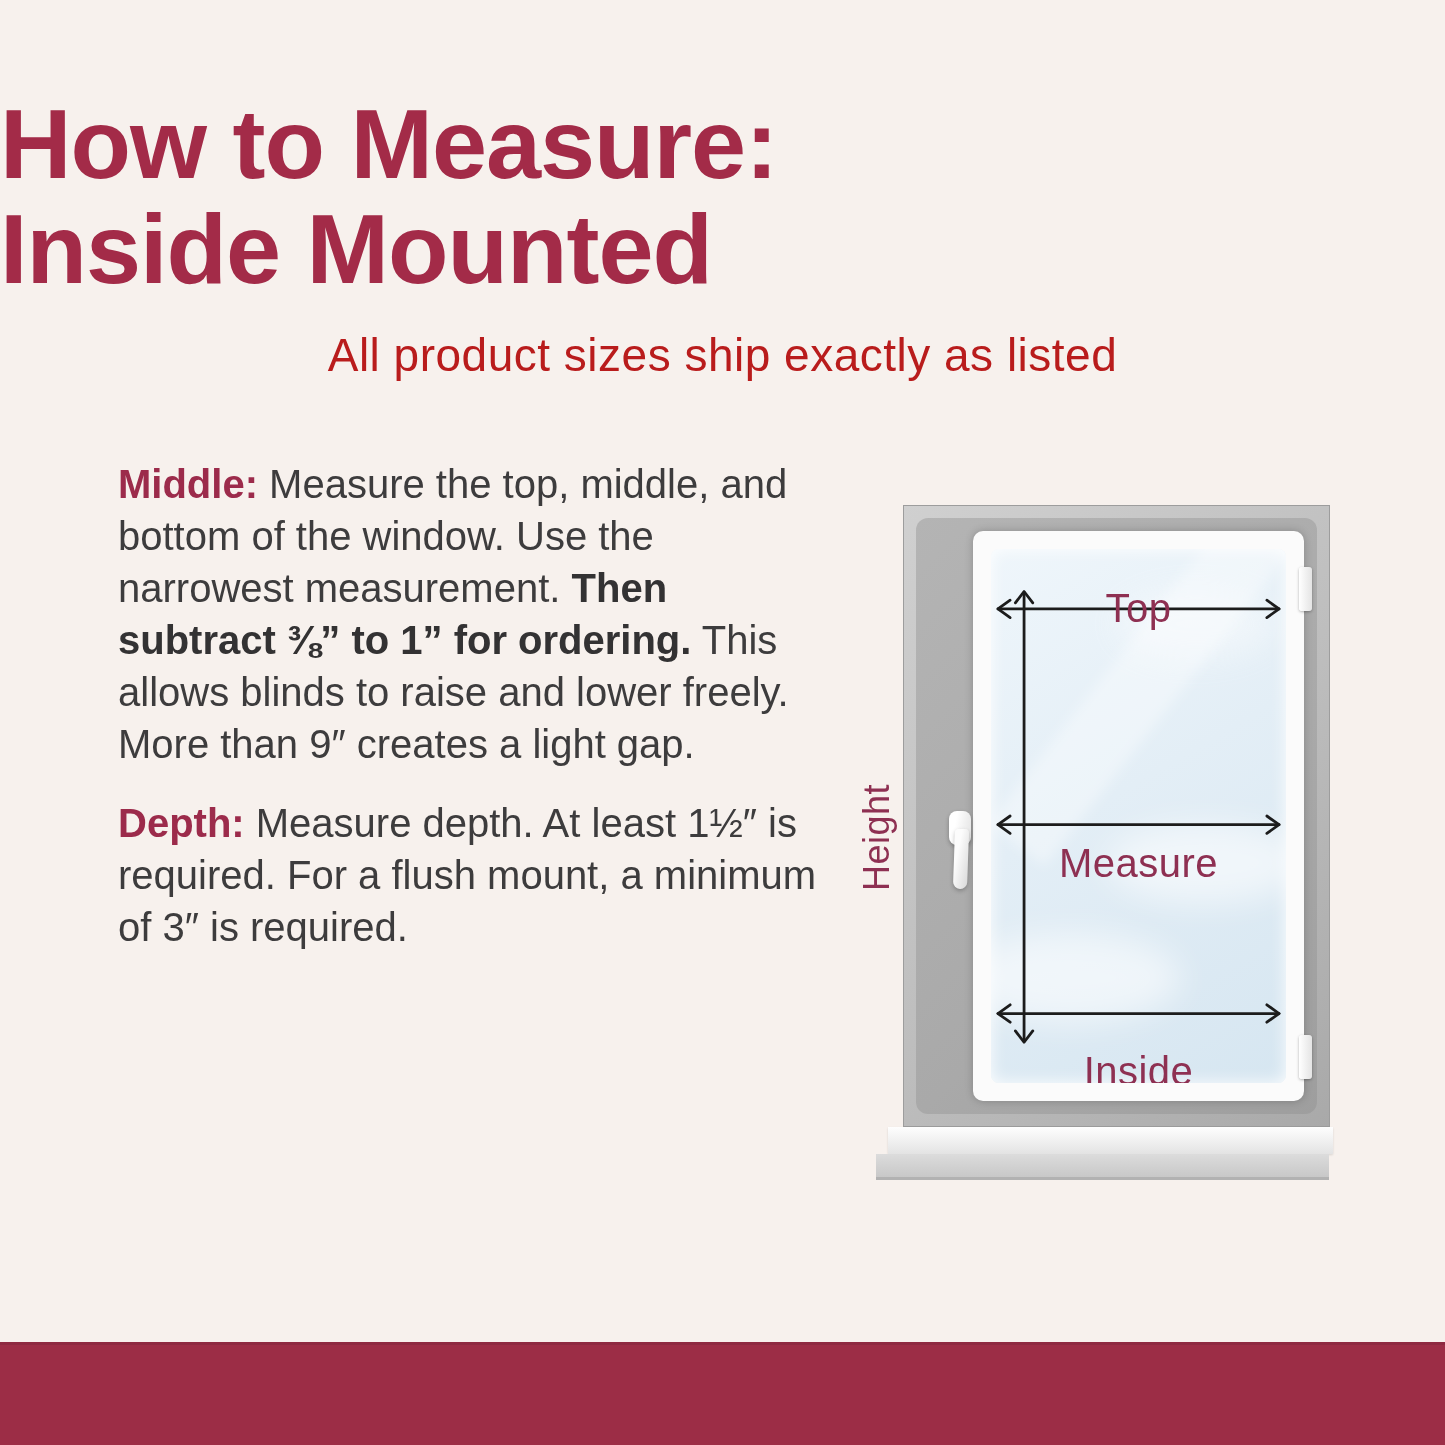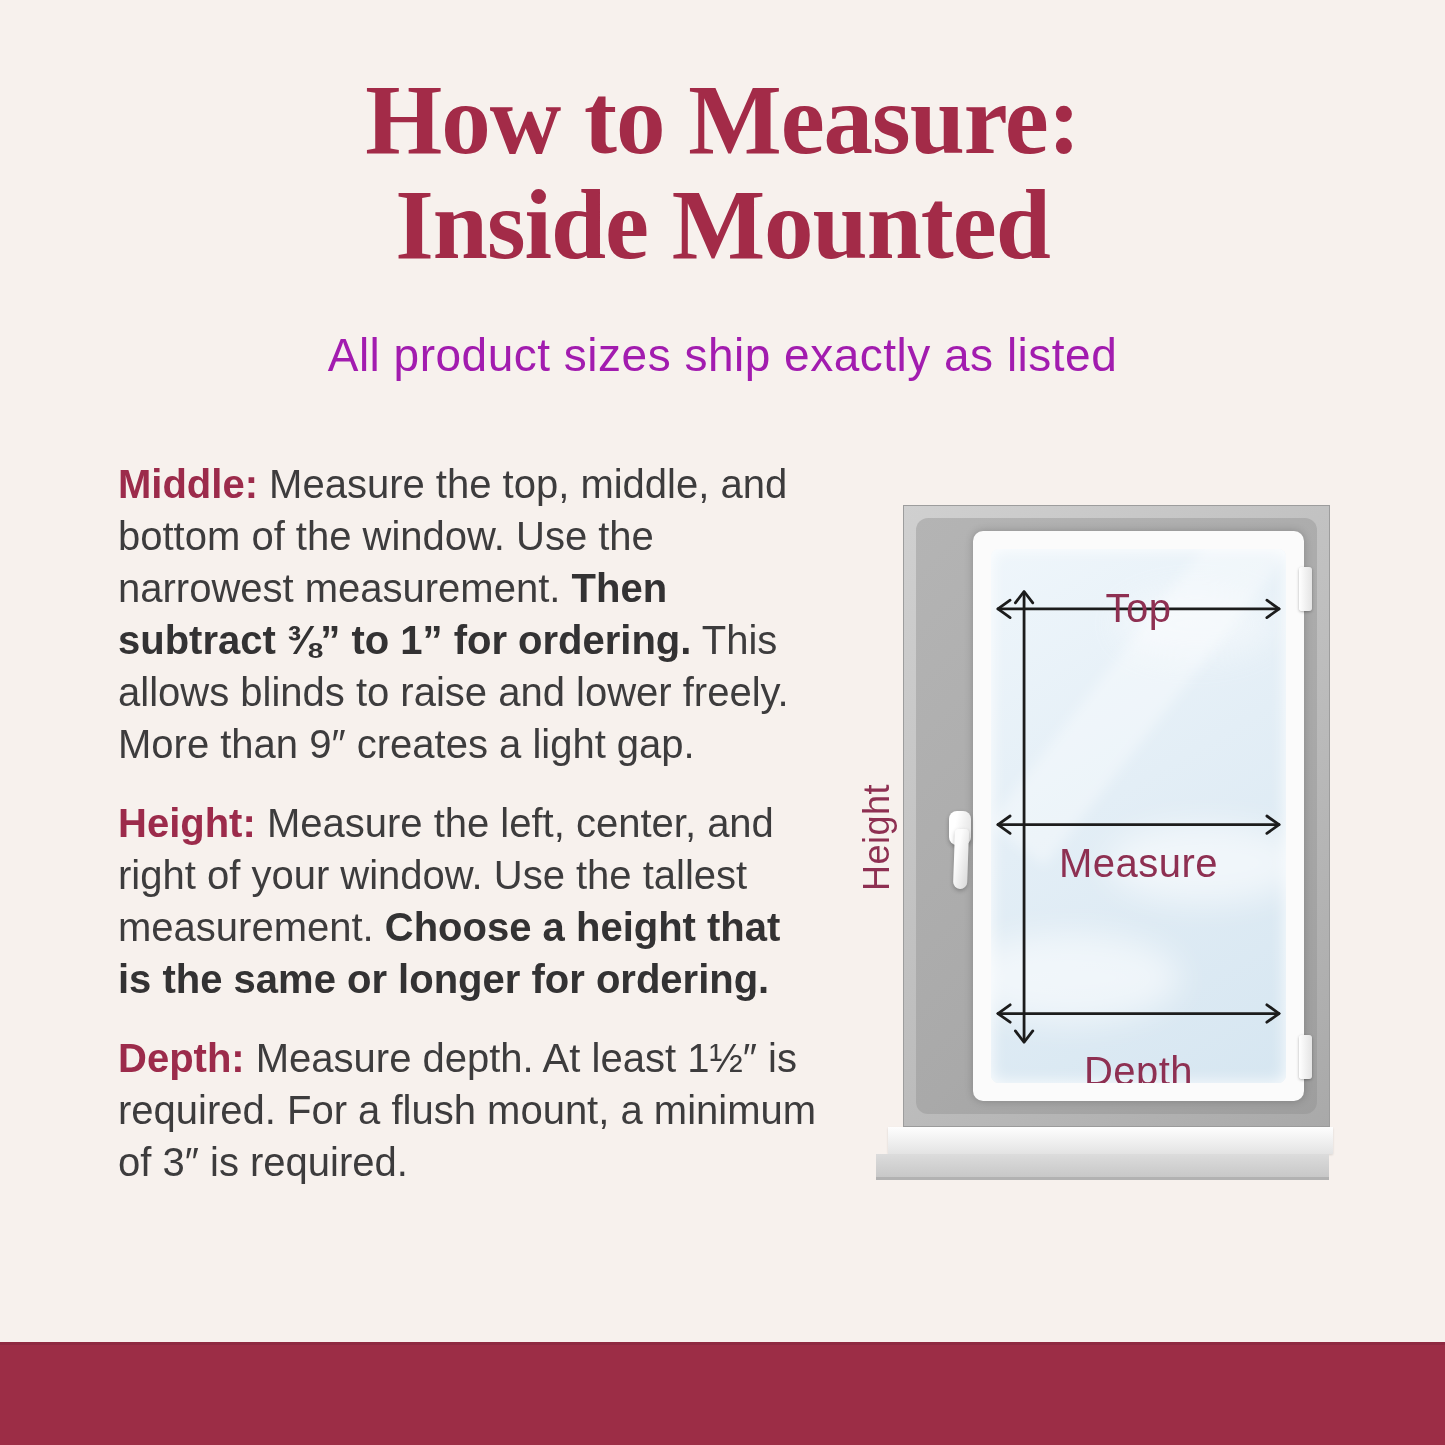--- a/index.html
+++ b/index.html
@@ -5,33 +5,33 @@
   html, body { margin:0; padding:0; background:#f7f1ed; }
   .canvas {
     position:relative; width:1445px; height:1445px;
     background:#f7f1ed; overflow:hidden;
     font-family:"Liberation Sans", sans-serif;
     color:#3f3e3e;
   }
 
   
   .title {
-    position:absolute; top:68px; left:0; width:100%;
-    text-align:center;
-    font-family:Liberation Serif, serif;
+    position:absolute; top:92px; left:0; width:100%;
+    text-align:left;
+    font-family:Liberation Sans, sans-serif;
     font-weight:700;
     font-size:99px; line-height:1.06;
     color:#a32b48;
     letter-spacing:-1px;
   }
   .subtitle {
     position:absolute; top:328px; left:0; width:100%;
     text-align:center;
     font-size:46px; line-height:1.2;
-    color:#a21caf; letter-spacing:0.5px;
+    color:#b91c1c; letter-spacing:0.5px;
   }
 
   
   .text-col {
     position:absolute; left:118px; top:458px; width:705px;
     font-size:40px; line-height:52px; color:#3d3c3d;
   }
   .para { margin:0 0 27px 0; }
   .plabel { color:#9c2b4b; font-weight:700; }
   .pbold  { color:#333233; font-weight:700;margin-top:39px; }
@@ -146,26 +146,20 @@
 
   <div class="text-col">
 
     <p class="para">
       <span class="plabel">Middle:</span>
       <span>Measure the top, middle, and bottom of the window. Use the narrowest measurement.</span>
       <span class="pbold">Then subtract ⅜” to 1” for ordering.</span>
       <span>This allows blinds to raise and lower freely. More than 9″ creates a light gap.</span>
     </p>
 
-    <p class="para">
-      <span class="plabel">Height:</span>
-      <span>Measure the left, center, and right of your window. Use the tallest measurement.</span>
-      <span class="pbold">Choose a height that is the same or longer for ordering.</span>
-      <span></span>
-    </p>
 
     <p class="para">
       <span class="plabel">Depth:</span>
       <span>Measure depth. At least 1½″ is required. For a flush mount, a minimum of 3″ is required.</span>
       <span class="pbold"></span>
       <span></span>
     </p>
 
   </div>
 
@@ -197,21 +191,21 @@
             <path d="M22 267 L8 277 L22 287"></path>
             <path d="M317 267 L331 277 L317 287"></path>
 
             <line x1="8" y1="494" x2="331" y2="494"></line>
             <path d="M22 484 L8 494 L22 504"></path>
             <path d="M317 484 L331 494 L317 504"></path>
           </svg>
 
           <div class="glabel top">Top</div>
           <div class="glabel middle">Measure</div>
-          <div class="glabel bottom">Depth</div>
+          <div class="glabel bottom">Inside</div>
 
         </div>
       </div>
     </div>
 
     <div class="handle">
       <div class="knob"></div>
       <div class="lever"></div>
     </div>
 

